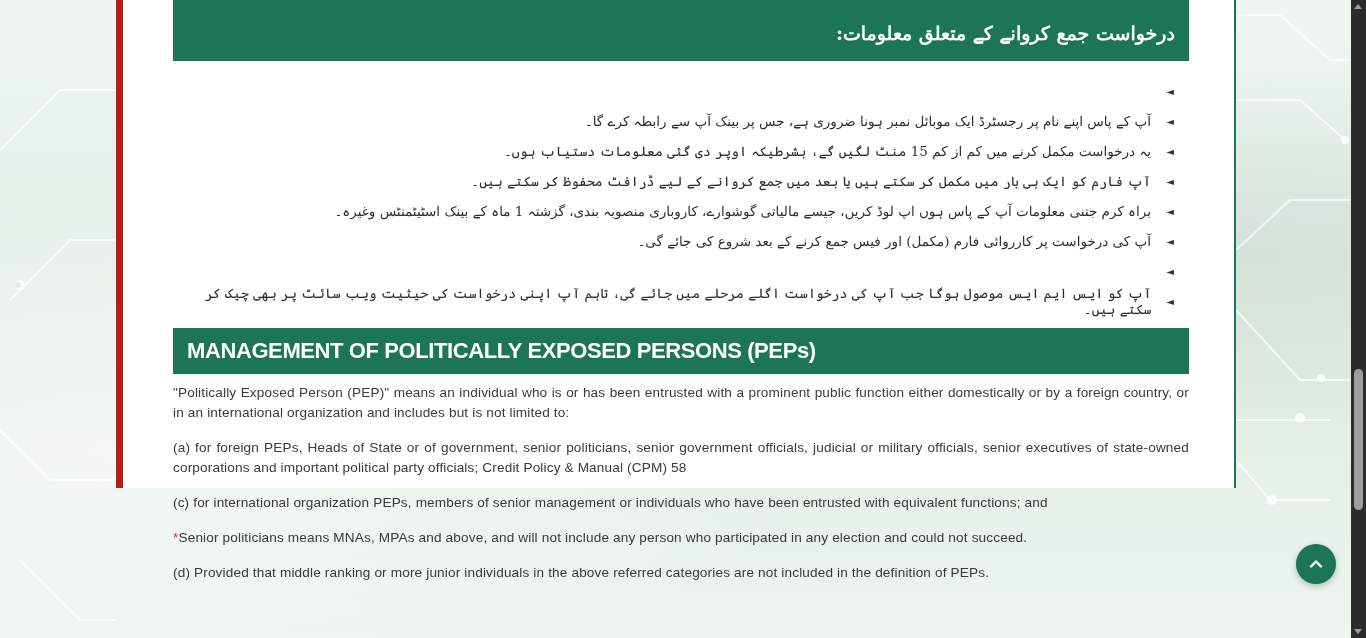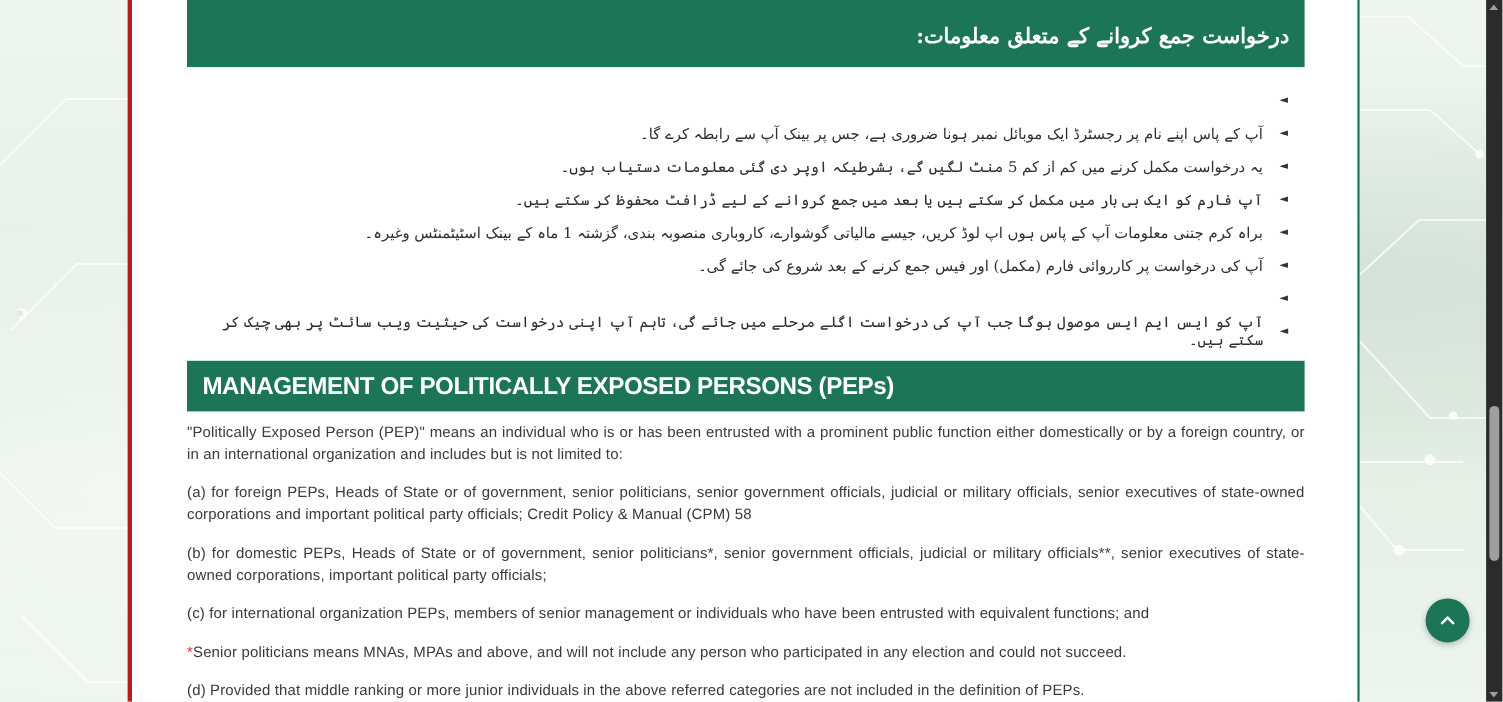--- a/index.html
+++ b/index.html
@@ -13,23 +13,23 @@
       position: absolute; inset: 0;
       background:
         radial-gradient(ellipse at 10% 70%, rgba(255,255,255,0.55), rgba(255,255,255,0) 40%),
         radial-gradient(ellipse at 92% 40%, rgba(200,215,205,0.6), rgba(255,255,255,0) 35%),
         linear-gradient(180deg, #eef6ef 0%, #e3eee4 60%, #edf5ee 100%);
     }
     .circuit { position: absolute; inset: 0; }
     .panel {
       position: absolute;
       left: 116px; top: 0;
-      width: 1120px; height: 638px;
+      width: 1120px; height: 488px;
       background: #ffffff;
-      border-left: 4px solid #b91c1c;
+      border-left: 7px solid #b91c1c;
       border-right: 2px solid #1b7556;
       padding-left: 12px;
     }
     .content {
       position: absolute;
       left: 50px; top: 0;
       width: 1016px;
     }
     .urdu-header {
       height: 61px;
@@ -157,21 +157,21 @@
     <ul class="urdu-list">
       <li>
           <span class="bullet">◄</span>
         </li>
       <li>
           <span class="bullet">◄</span>
           <span>آپ کے پاس اپنے نام پر رجسٹرڈ ایک موبائل نمبر ہونا ضروری ہے، جس پر بینک آپ سے رابطہ کرے گا۔</span>
         </li>
       <li>
           <span class="bullet">◄</span>
-          <span>یہ درخواست مکمل کرنے میں کم از کم 5 منٹ لگیں گے، بشرطیکہ اوپر دی گئی معلومات دستیاب ہوں۔</span>
+          <span>یہ درخواست مکمل کرنے میں کم از کم 15 منٹ لگیں گے، بشرطیکہ اوپر دی گئی معلومات دستیاب ہوں۔</span>
         </li>
       <li>
           <span class="bullet">◄</span>
           <span>آپ فارم کو ایک ہی بار میں مکمل کر سکتے ہیں یا بعد میں جمع کروانے کے لیے ڈرافٹ محفوظ کر سکتے ہیں۔</span>
         </li>
       <li>
           <span class="bullet">◄</span>
           <span>براہ کرم جتنی معلومات آپ کے پاس ہوں اپ لوڈ کریں، جیسے مالیاتی گوشوارے، کاروباری منصوبہ بندی، گزشتہ 1 ماہ کے بینک اسٹیٹمنٹس وغیرہ۔</span>
         </li>
       <li>
@@ -186,21 +186,20 @@
           <span>آپ کو ایس ایم ایس موصول ہوگا جب آپ کی درخواست اگلے مرحلے میں جائے گی، تاہم آپ اپنی درخواست کی حیثیت ویب سائٹ پر بھی چیک کر سکتے ہیں۔</span>
         </li>
     </ul>
 
     <div class="en-header">
       <span>MANAGEMENT OF POLITICALLY EXPOSED PERSONS (PEPs)</span>
     </div>
 
     <p class="para first">"Politically Exposed Person (PEP)" means an individual who is or has been entrusted with a prominent public function either domestically or by a foreign country, or in an international organization and includes but is not limited to:</p>
     <p class="para">(a) for foreign PEPs, Heads of State or of government, senior politicians, senior government officials, judicial or military officials, senior executives of state-owned corporations and important political party officials; Credit Policy &amp; Manual (CPM) 58</p>
-    <p class="para">(b) for domestic PEPs, Heads of State or of government, senior politicians*, senior government officials, judicial or military officials**, senior executives of state-owned corporations, important political party officials;</p>
     <p class="para">(c) for international organization PEPs, members of senior management or individuals who have been entrusted with equivalent functions; and</p>
     <p class="para"><span class="req">*</span><span>Senior politicians means MNAs, MPAs and above, and will not include any person who participated in any election and could not succeed.</span></p>
     <p class="para">(d) Provided that middle ranking or more junior individuals in the above referred categories are not included in the definition of PEPs.</p>
 
   </div>
 </div>
 
 <div class="back-to-top">
   <svg width="16" height="16" viewBox="0 0 16 16">
     <path d="M3 10.5 L8 5.5 L13 10.5" stroke="#ffffff" stroke-width="2.4" fill="none" stroke-linecap="round" stroke-linejoin="round"></path>

